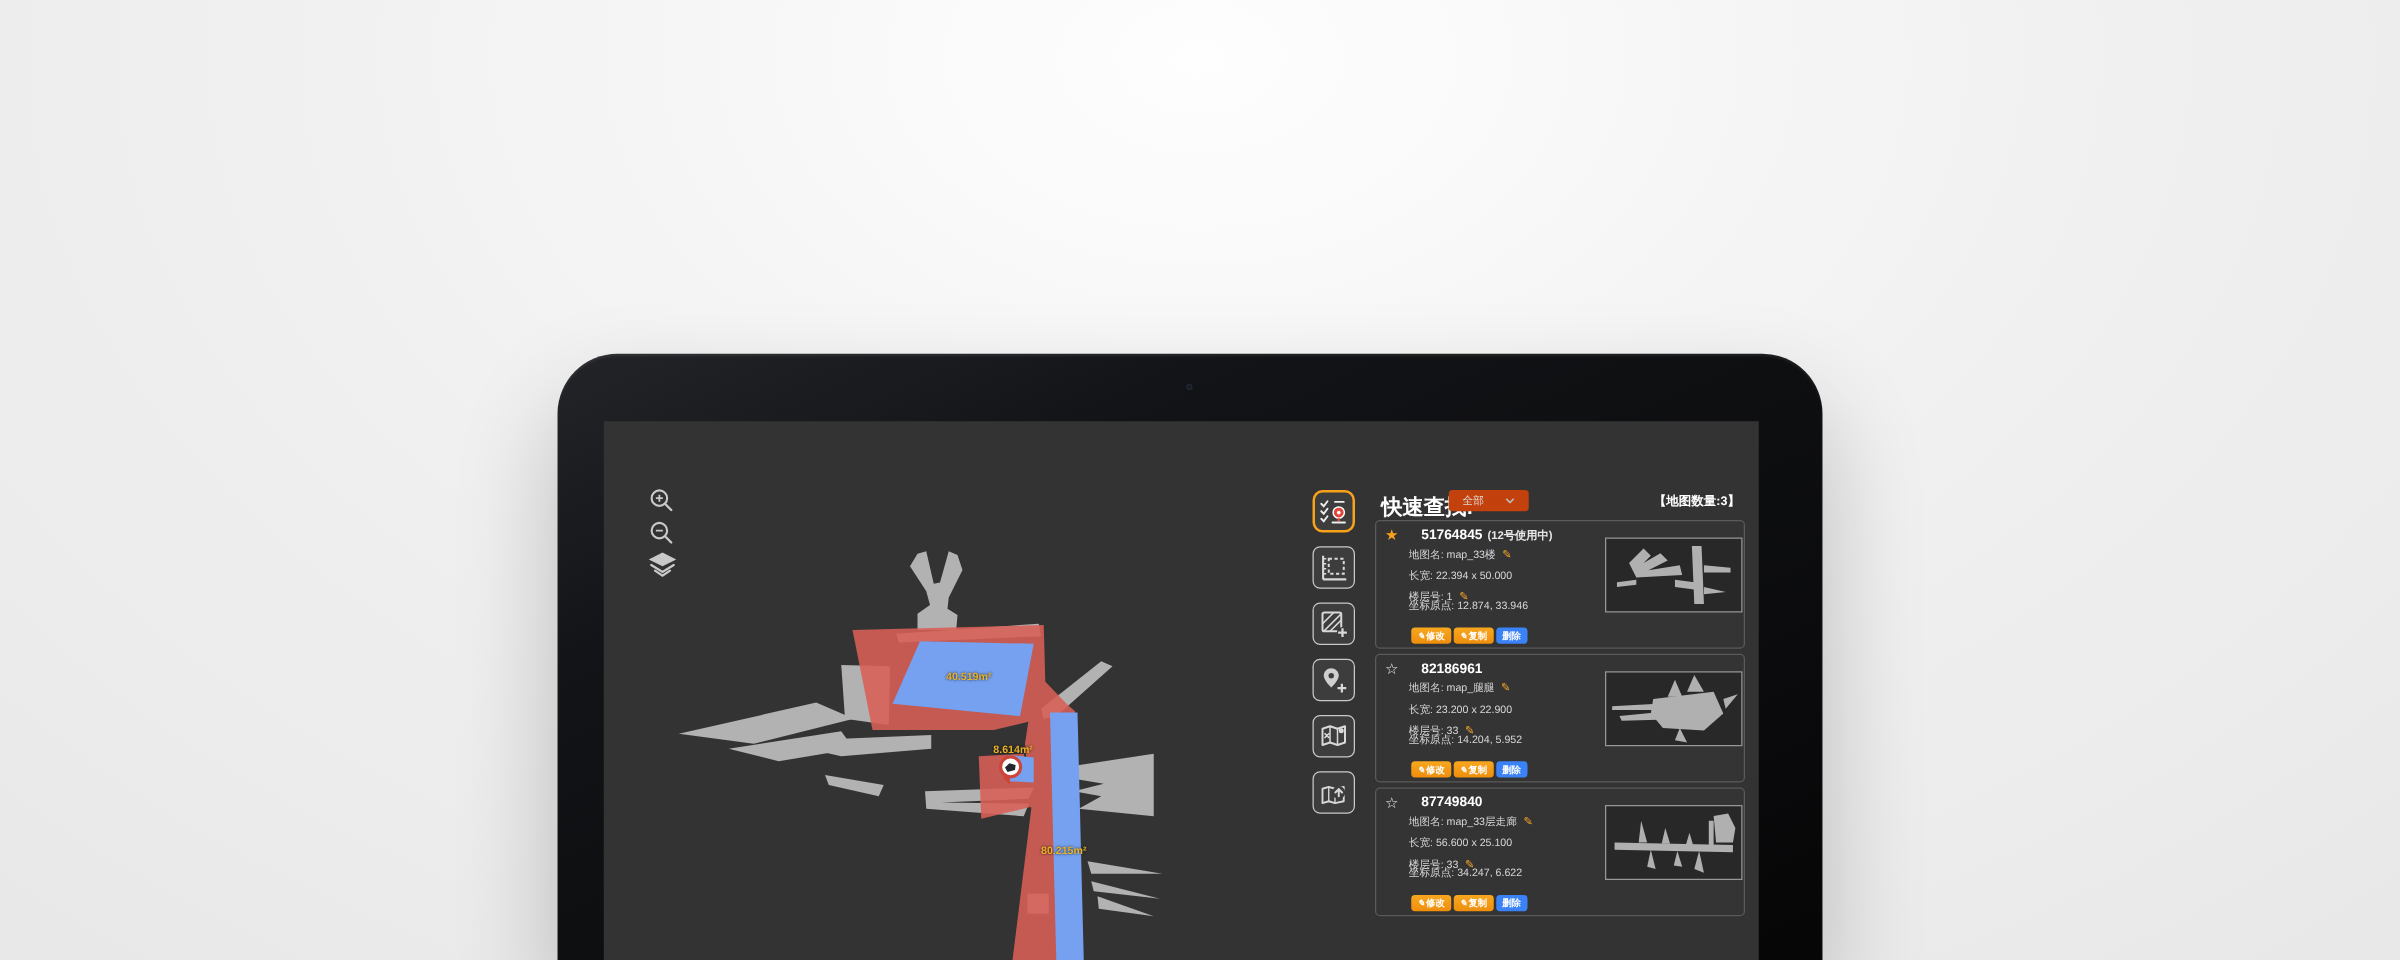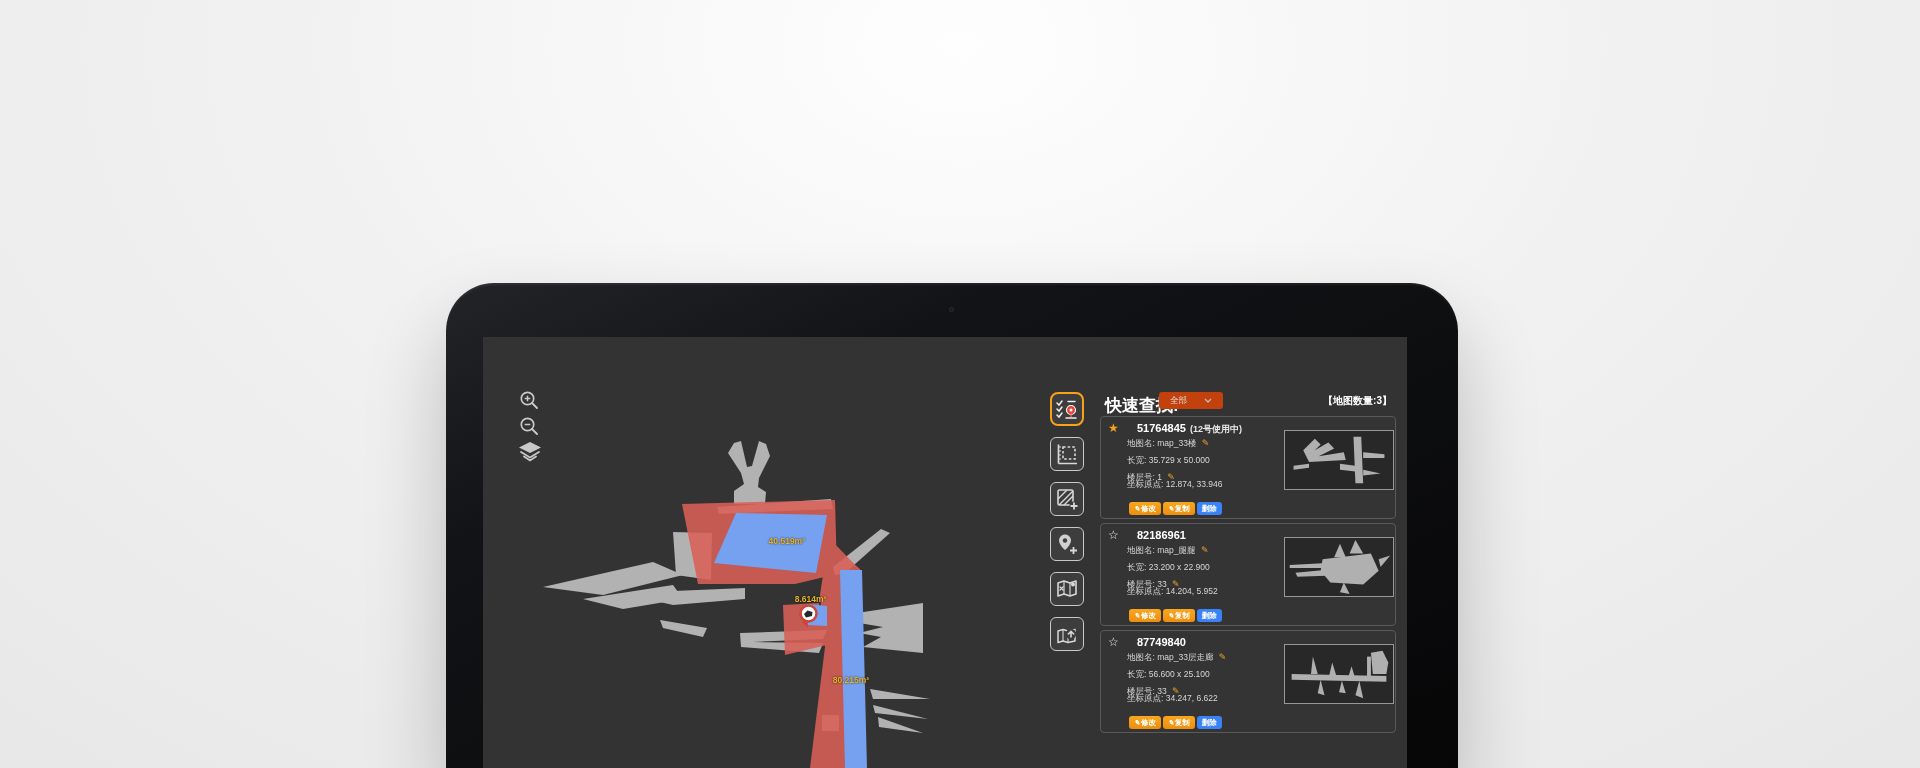--- a/index.html
+++ b/index.html
@@ -111,21 +111,21 @@
       <path d="M357,233 L379,233 L384,431 L362,431 Z"></path>
     </g>
 
     <g>
       <path d="M319,285 L325,291 L324,282 Z" fill="#cd4438"></path>
       <circle cx="325.5" cy="276.5" r="8" fill="#ffffff" stroke="#cd4438" stroke-width="2.5"></circle>
       <path d="M321,277 l3.5,-3.5 l5,1.5 l-0.5,4 l-6,1.5 z" fill="#24282d"></path>
     </g>
   </svg>
 
-  <span class="area-label" style="left:262px;top:199px;width:60px;text-align:right;">40.519m²</span>
+  <span class="area-label" style="left:262px;top:199px;width:60px;">40.519m²</span>
   <span class="area-label" style="left:300px;top:257px;width:55px;">8.614m²</span>
   <span class="area-label" style="left:340px;top:338px;width:56px;">80.215m²</span>
 
 
   <div class="map-ctrl" style="left:36px;top:53px;">
     <svg width="21" height="21" viewBox="0 0 21 21">
       <circle cx="8.5" cy="8.5" r="6.2" fill="none" stroke="#c9c9c9" stroke-width="1.7"></circle>
       <line x1="13" y1="13" x2="18" y2="18" stroke="#c9c9c9" stroke-width="1.9" stroke-linecap="round"></line>
       <path d="M8.5,5.7 V11.3 M5.7,8.5 H11.3" stroke="#c9c9c9" stroke-width="1.5"></path>
     </svg>
@@ -211,21 +211,21 @@
     <span class="card-title">
       <span>51764845</span><span class="card-subtitle">(12号使用中)</span>
     </span>
     <div class="card-row row-1">
       <span>地图名:</span>
       <span>map_33楼</span>
       <span class="pencil">✎</span>
     </div>
     <div class="card-row row-2">
       <span>长宽:</span>
-      <span>35.729 x 50.000</span>
+      <span>22.394 x 50.000</span>
     </div>
     <div class="card-row row-3">
       <span>楼层号:</span>
       <span>1</span>
       <span class="pencil">✎</span>
     </div>
     <div class="card-row row-4">
       <span>坐标原点:</span>
       <span>12.874, 33.946</span>
     </div>

